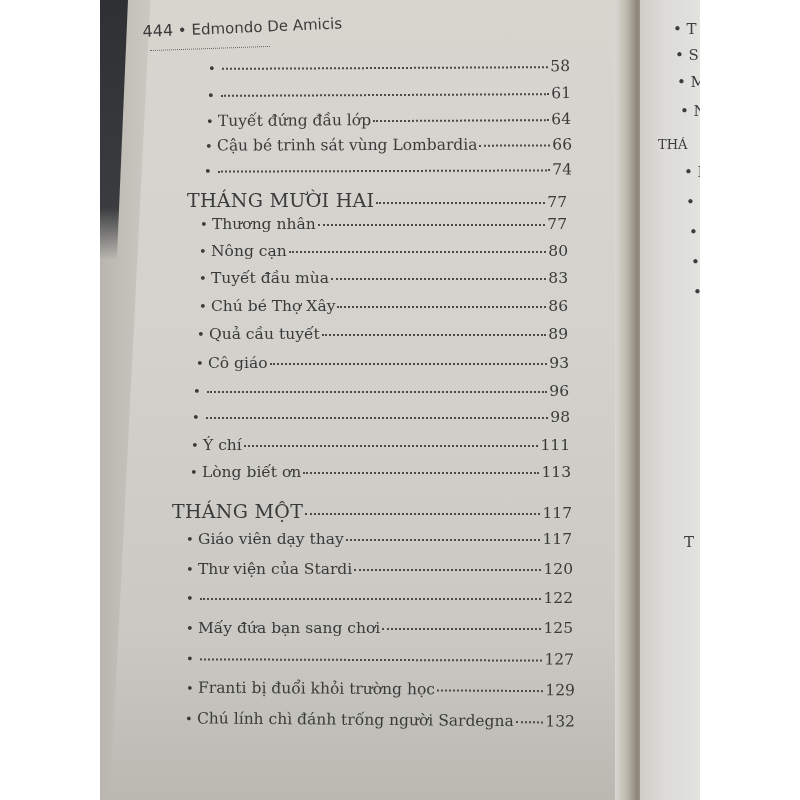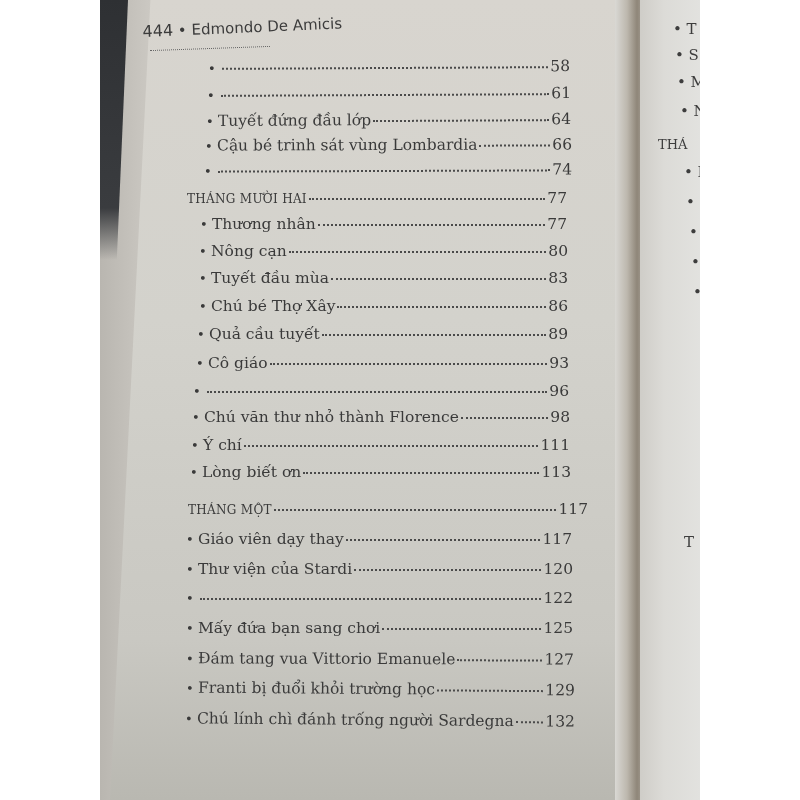--- a/index.html
+++ b/index.html
@@ -49,21 +49,21 @@
       position: absolute; display: flex; align-items: baseline;
       color: #3a3a3a; font-size: 15.5px; white-space: nowrap;
     }
     .toc-row .bullet { width: 12px; display: inline-block; font-size: 13px; }
     .toc-row .title { flex: 0 0 auto; }
     .toc-row .leader {
       flex: 1 1 auto; border-bottom: 2px dotted #4a4a4a; margin: 0 2px; height: 0;
       transform: translateY(-3px);
     }
     .toc-row .page { flex: 0 0 auto; }
-    .toc-row.section .title { font-size: 12px; letter-spacing: 0.3px; }
+    .toc-row.section .title { font-size: 19px; letter-spacing: 0.3px; }
     .right-items { position: absolute; left: 0; top: 0; }
     .right-row {
       position: absolute; color: #3d3d3d; font-size: 15px; white-space: nowrap;
     }
   </style>
 </head>
 <body>
 
 <div class="photo">
   <div class="left-page"></div>
@@ -150,38 +150,37 @@
     <span class="leader"></span>
     <span class="page">93</span>
   </div>
   <div class="toc-row" style="left:193px;top:382px;width:376px;">
     <span class="bullet">•</span>
     <span class="leader"></span>
     <span class="page">96</span>
   </div>
   <div class="toc-row" style="left:192px;top:408px;width:378px;">
     <span class="bullet">•</span>
-    <span class="title">Chú văn thư nhỏ thành Florence</span>
     <span class="leader"></span>
     <span class="page">98</span>
   </div>
   <div class="toc-row" style="left:191px;top:436px;width:379px;">
     <span class="bullet">•</span>
     <span class="title">Ý chí</span>
     <span class="leader"></span>
     <span class="page">111</span>
   </div>
   <div class="toc-row" style="left:190px;top:463px;width:381px;">
     <span class="bullet">•</span>
     <span class="title">Lòng biết ơn</span>
     <span class="leader"></span>
     <span class="page">113</span>
   </div>
 
-  <div class="toc-row section" style="left:188px;top:500px;width:400px;text-align:right;">
+  <div class="toc-row section" style="left:172px;top:500px;width:400px;text-align:right;">
     <span class="title">THÁNG MỘT</span>
     <span class="leader"></span>
     <span class="page">117</span>
   </div>
   <div class="toc-row" style="left:186px;top:530px;width:386px;">
     <span class="bullet">•</span>
     <span class="title">Giáo viên dạy thay</span>
     <span class="leader"></span>
     <span class="page">117</span>
   </div>
@@ -197,21 +196,20 @@
     <span class="page">122</span>
   </div>
   <div class="toc-row" style="left:186px;top:619px;width:387px;">
     <span class="bullet">•</span>
     <span class="title">Mấy đứa bạn sang chơi</span>
     <span class="leader"></span>
     <span class="page">125</span>
   </div>
   <div class="toc-row" style="left:186px;top:650px;width:388px;transform:rotate(0.2deg);">
     <span class="bullet">•</span>
-    <span class="title">Đám tang vua Vittorio Emanuele</span>
     <span class="leader"></span>
     <span class="page">127</span>
   </div>
   <div class="toc-row" style="left:186px;top:680px;width:389px;transform:rotate(0.4deg);">
     <span class="bullet">•</span>
     <span class="title">Franti bị đuổi khỏi trường học</span>
     <span class="leader"></span>
     <span class="page">129</span>
   </div>
   <div class="toc-row" style="left:185px;top:711px;width:390px;transform:rotate(0.5deg);">

